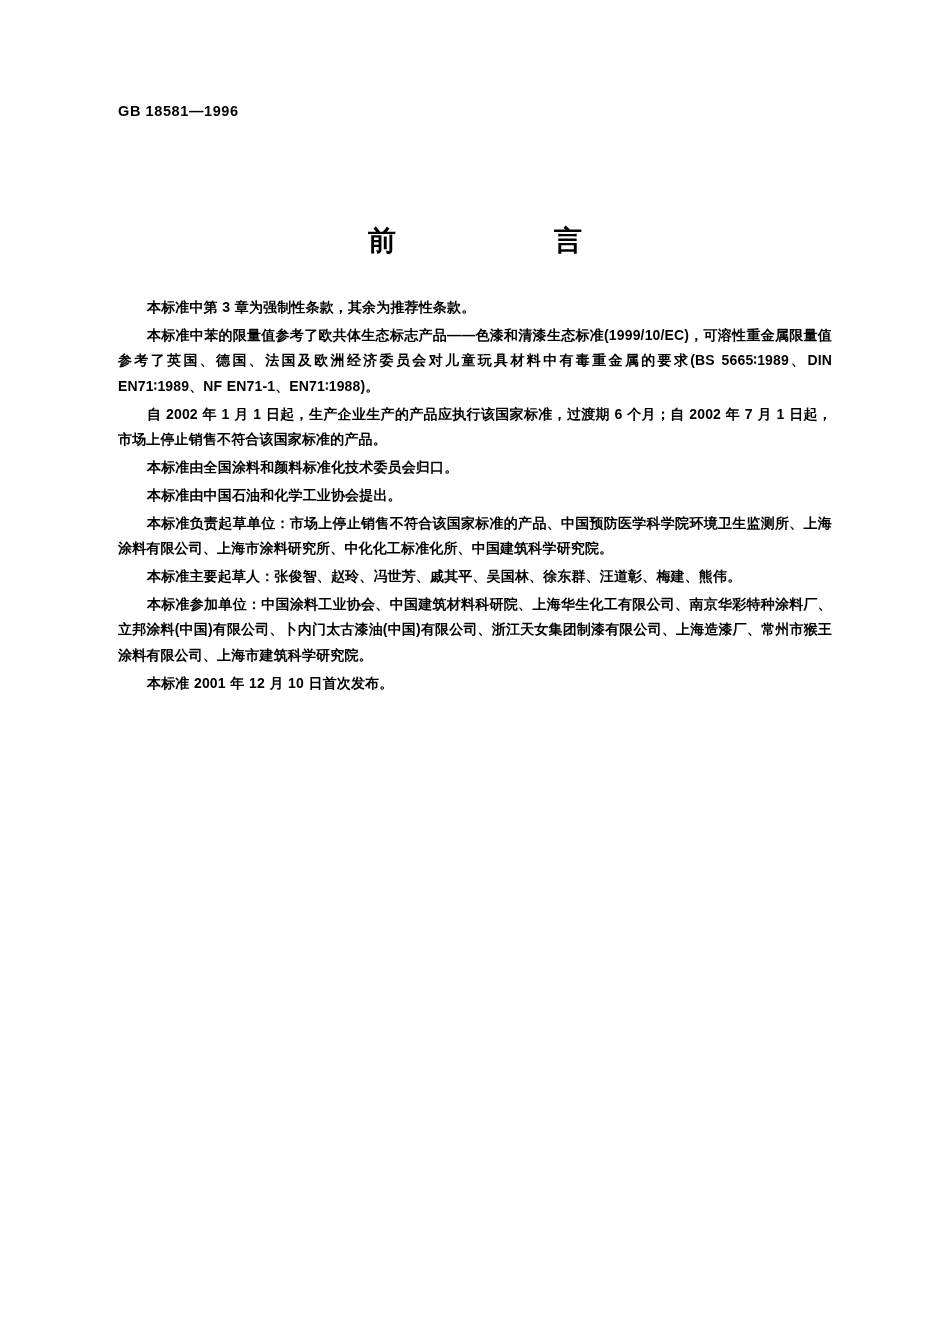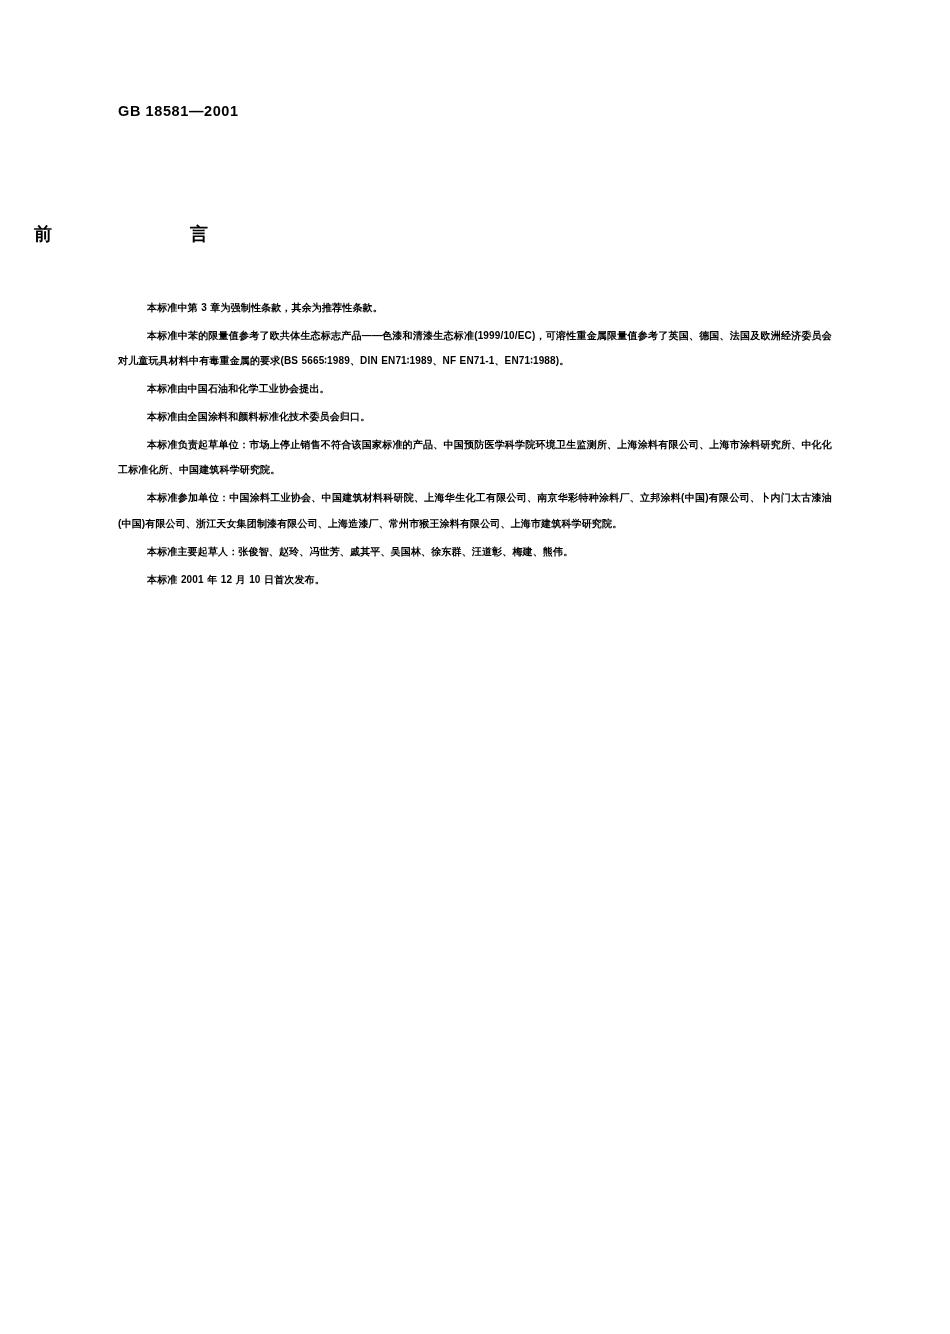--- a/index.html
+++ b/index.html
@@ -29,58 +29,60 @@
     font-weight: bold;
     font-size: 14.5px;
     letter-spacing: 0.6px;
     white-space: nowrap;
   }
   .title {
     position: absolute;
     top: 222px;
     left: 0;
     width: 950px;
+    text-align: center;
     font-family: "Liberation Sans", sans-serif;
     font-weight: bold;
-    font-size: 18px;
+    font-size: 28px;
     letter-spacing: 34px;
     text-indent: 34px;
   }
   .body-block {
     position: absolute;
     top: 295px;
     left: 118px;
     width: 714px;
   }
   p.para {
     margin: 0 0 2.5px 0;
     font-family: "Liberation Sans", sans-serif;
-    font-size: 10px;
+    font-size: 14px;
     font-weight: bold;
     line-height: 25.4px;
     text-align: justify;
     text-justify: inter-ideograph;
     text-indent: 29px;
     letter-spacing: 0.15px;
     word-spacing: 0.5px;
   }
 </style>
 </head>
 <body>
 
 <div class="page">
 
-  <div class="header-std">GB 18581—2001</div>
+  <div class="header-std">GB 18581—1996</div>
 
   <div class="title">前　　言</div>
 
   <div class="body-block">
     <p class="para">本标准中第 3 章为强制性条款，其余为推荐性条款。</p>
     <p class="para">本标准中苯的限量值参考了欧共体生态标志产品——色漆和清漆生态标准(1999/10/EC)，可溶性重金属限量值参考了英国、德国、法国及欧洲经济委员会对儿童玩具材料中有毒重金属的要求(BS 5665∶1989、DIN EN71∶1989、NF EN71-1、EN71∶1988)。</p>
+    <p class="para">自 2002 年 1 月 1 日起，生产企业生产的产品应执行该国家标准，过渡期 6 个月；自 2002 年 7 月 1 日起，市场上停止销售不符合该国家标准的产品。</p>
+    <p class="para">本标准由全国涂料和颜料标准化技术委员会归口。</p>
     <p class="para">本标准由中国石油和化学工业协会提出。</p>
-    <p class="para">本标准由全国涂料和颜料标准化技术委员会归口。</p>
     <p class="para">本标准负责起草单位：市场上停止销售不符合该国家标准的产品、中国预防医学科学院环境卫生监测所、上海涂料有限公司、上海市涂料研究所、中化化工标准化所、中国建筑科学研究院。</p>
+    <p class="para">本标准主要起草人：张俊智、赵玲、冯世芳、戚其平、吴国林、徐东群、汪道彰、梅建、熊伟。</p>
     <p class="para">本标准参加单位：中国涂料工业协会、中国建筑材料科研院、上海华生化工有限公司、南京华彩特种涂料厂、立邦涂料(中国)有限公司、卜内门太古漆油(中国)有限公司、浙江天女集团制漆有限公司、上海造漆厂、常州市猴王涂料有限公司、上海市建筑科学研究院。</p>
-    <p class="para">本标准主要起草人：张俊智、赵玲、冯世芳、戚其平、吴国林、徐东群、汪道彰、梅建、熊伟。</p>
     <p class="para">本标准 2001 年 12 月 10 日首次发布。</p>
   </div>
 
 </div>
 
 </body></html>

